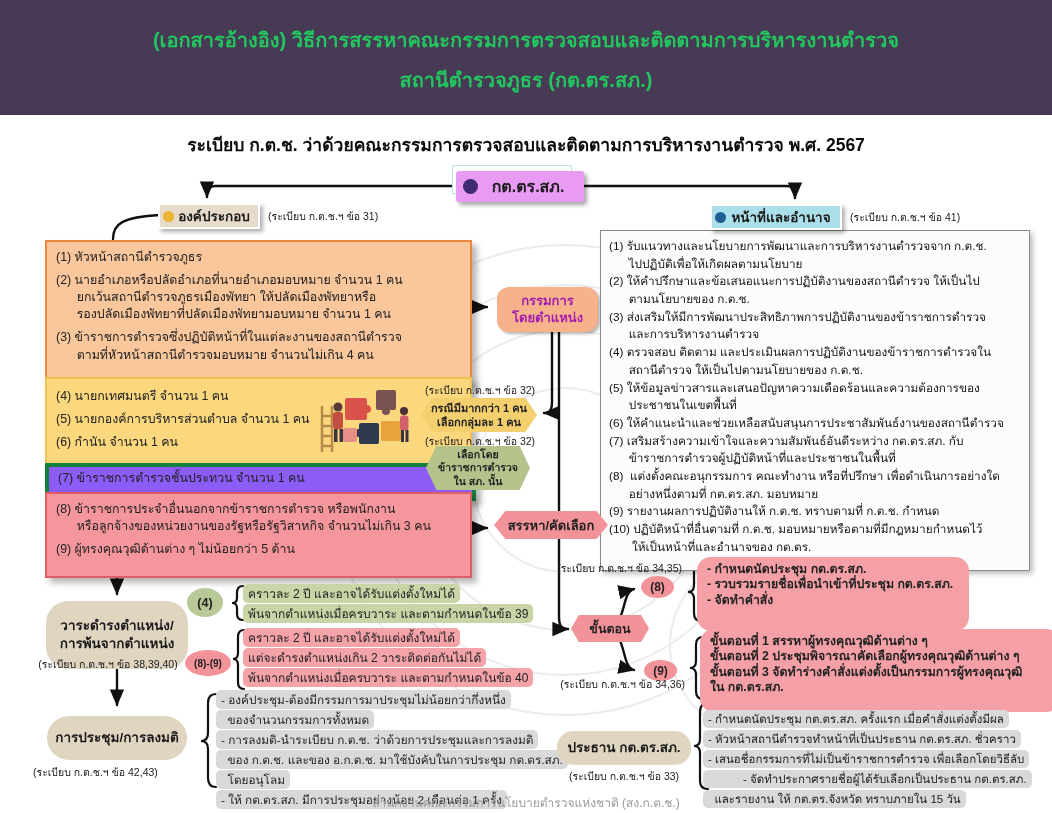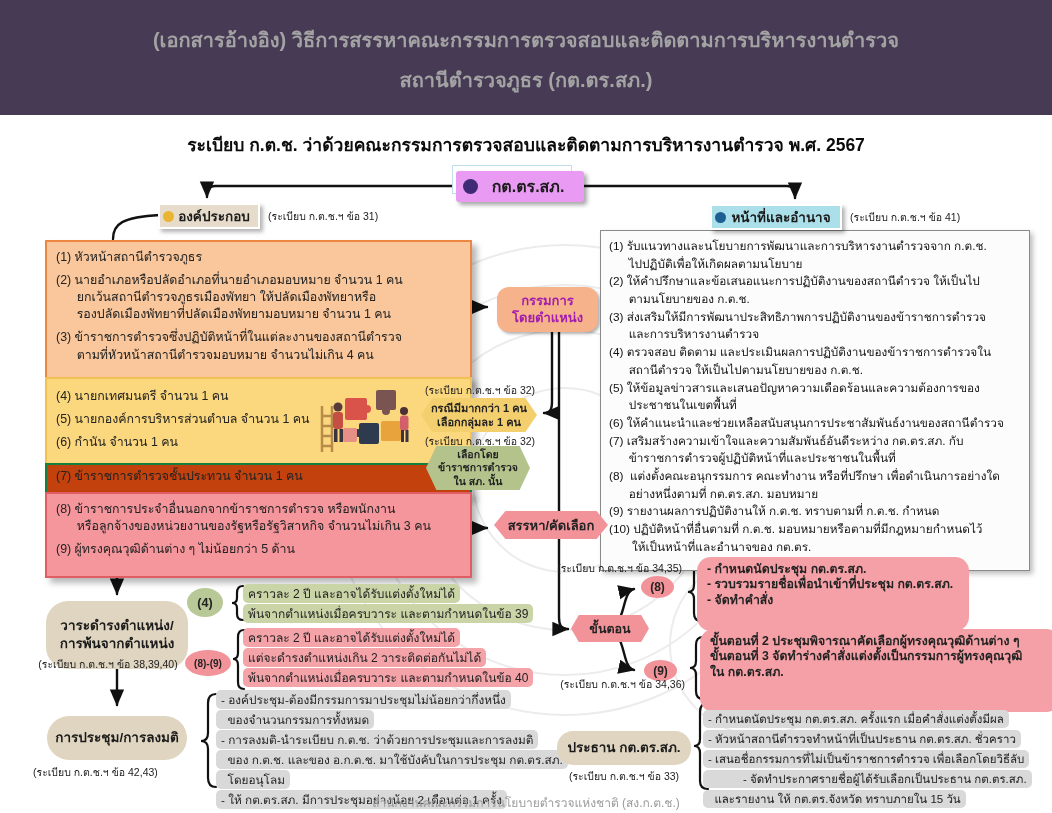--- a/index.html
+++ b/index.html
@@ -5,21 +5,21 @@
   html,body{margin:0;padding:0;background:#fff;}
   .page{position:relative;width:1052px;height:813px;background:#ffffff;overflow:hidden;
         font-family:"Liberation Sans","DejaVu Sans",sans-serif;color:#1b1b1b;}
   .abs{position:absolute;}
   .z2{z-index:2;} .z3{z-index:3;}
   .center{display:flex;align-items:center;justify-content:center;text-align:center;}
   .preL{white-space:pre-line;}
   .preW{white-space:pre-wrap;}
   .bold{font-weight:bold;}
   
-  .banner{left:0;top:0;width:1052px;height:115px;background:#463a54;color:#a3a3a3;z-index:2;}
+  .banner{left:0;top:0;width:1052px;height:115px;background:#463a54;color:#22c55e;z-index:2;}
   .banner .l1{position:absolute;left:0;right:0;top:24px;text-align:center;font-size:20px;font-weight:bold;}
   .banner .l2{position:absolute;left:0;right:0;top:64px;text-align:center;font-size:20px;font-weight:bold;}
   .main-title{left:0;top:131px;width:1052px;text-align:center;font-size:17.5px;font-weight:bold;color:#0c0c0c;z-index:2;}
   
   .node-back{left:452px;top:165px;width:118px;height:27px;background:#ffffff;border:1.5px solid #bfe0e8;z-index:2;}
   .node{left:456px;top:171px;width:128px;height:31px;background:#e99af2;border-radius:3px;
         box-shadow:3px 3px 4px rgba(0,0,0,.35);font-size:16px;font-weight:bold;z-index:3;}
   .dot{border-radius:50%;display:inline-block;}
   .branch{border:2px solid #fff;box-shadow:3px 3px 4px rgba(0,0,0,.3);font-weight:bold;font-size:13.5px;z-index:3;}
   .ref{font-size:10.5px;color:#222;z-index:2;}
@@ -144,21 +144,21 @@
     <circle cx="23" cy="29" r="4.5" fill="#58393c"></circle>
     <rect x="18" y="34" width="10" height="17" rx="3" fill="#c64f44"></rect>
     <rect x="19" y="51" width="3.5" height="13" fill="#3a3340"></rect>
       <rect x="24.5" y="51" width="3.5" height="13" fill="#3a3340"></rect>
     <circle cx="89" cy="33" r="4" fill="#4a3136"></circle>
     <rect x="85" y="37.5" width="8.5" height="15" rx="3" fill="#d2606a"></rect>
     <rect x="86" y="52" width="3" height="12" fill="#3a3340"></rect>
       <rect x="90.5" y="52" width="3" height="12" fill="#3a3340"></rect>
   </svg>
 
-  <div class="abs cbox" style="left:45px;top:463px;width:405px;height:24px;background:#c2410c;border:2px solid #15803d;padding:3px 9px;">
+  <div class="abs cbox" style="left:45px;top:463px;width:405px;height:24px;background:#8b5cf6;border:4px solid #15803d;padding:3px 9px;">
     <div class="preW">(7) ข้าราชการตำรวจชั้นประทวน จำนวน 1 คน</div>
   </div>
 
   <div class="abs cbox" style="left:45px;top:492px;width:405px;height:68px;background:#f4969c;border:2.5px solid #e05d66;">
     <div class="item preW">(8) ข้าราชการประจำอื่นนอกจากข้าราชการตำรวจ หรือพนักงาน
       หรือลูกจ้างของหน่วยงานของรัฐหรือรัฐวิสาหกิจ จำนวนไม่เกิน 3 คน</div>
     <div class="item preW">(9) ผู้ทรงคุณวุฒิด้านต่าง ๆ ไม่น้อยกว่า 5 ด้าน</div>
   </div>
 
   <div class="abs smallbox center preL" style="left:497px;top:287px;width:101px;height:45px;">กรรมการ
@@ -200,20 +200,21 @@
   <div class="abs badge center" style="left:641px;top:576px;width:33px;height:22px;font-size:12px;">(8)</div>
   <div class="abs pinkbox" style="left:697px;top:557px;width:252px;height:64px;">
     <div class="pl">- กำหนดนัดประชุม กต.ตร.สภ.</div>
     <div class="pl">- รวบรวมรายชื่อเพื่อนำเข้าที่ประชุม กต.ตร.สภ.</div>
     <div class="pl">- จัดทำคำสั่ง</div>
   </div>
 
   <div class="abs badge center" style="left:644px;top:660px;width:33px;height:21px;font-size:12px;">(9)</div>
   <div class="abs ref" style="left:552px;top:676px;width:133px;text-align:right;">(ระเบียบ ก.ต.ช.ฯ ข้อ 34,36)</div>
   <div class="abs pinkbox" style="left:700px;top:629px;width:340px;height:73px;">
+    <div class="pl preW"><span class="bold">ขั้นตอนที่ 1</span><span> สรรหาผู้ทรงคุณวุฒิด้านต่าง ๆ</span></div>
     <div class="pl preW"><span class="bold">ขั้นตอนที่ 2</span><span> ประชุมพิจารณาคัดเลือกผู้ทรงคุณวุฒิด้านต่าง ๆ</span></div>
     <div class="pl preW"><span class="bold">ขั้นตอนที่ 3</span><span> จัดทำร่างคำสั่งแต่งตั้งเป็นกรรมการผู้ทรงคุณวุฒิ
 ใน กต.ตร.สภ.</span></div>
   </div>
 
   <div class="abs tan center preL" style="left:46px;top:601px;width:142px;height:68px;">วาระดำรงตำแหน่ง/
 การพ้นจากตำแหน่ง</div>
   <div class="abs ref" style="left:28px;top:656px;width:160px;text-align:center;">(ระเบียบ ก.ต.ช.ฯ ข้อ 38,39,40)</div>
 
   <div class="abs badge center" style="left:187px;top:588px;width:36px;height:29px;background:#b9c897;font-size:12.5px;">(4)</div>

